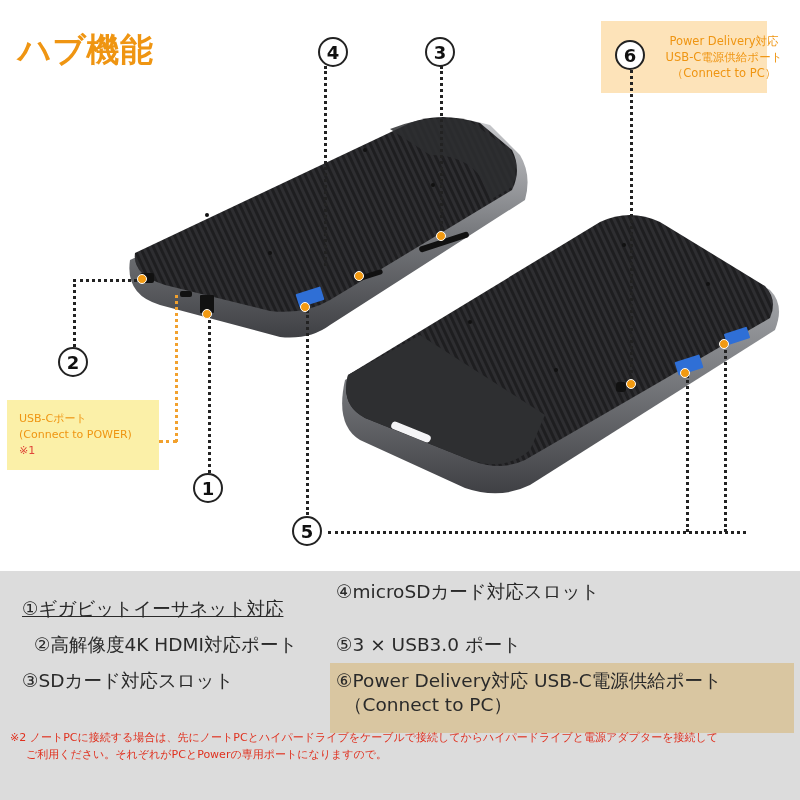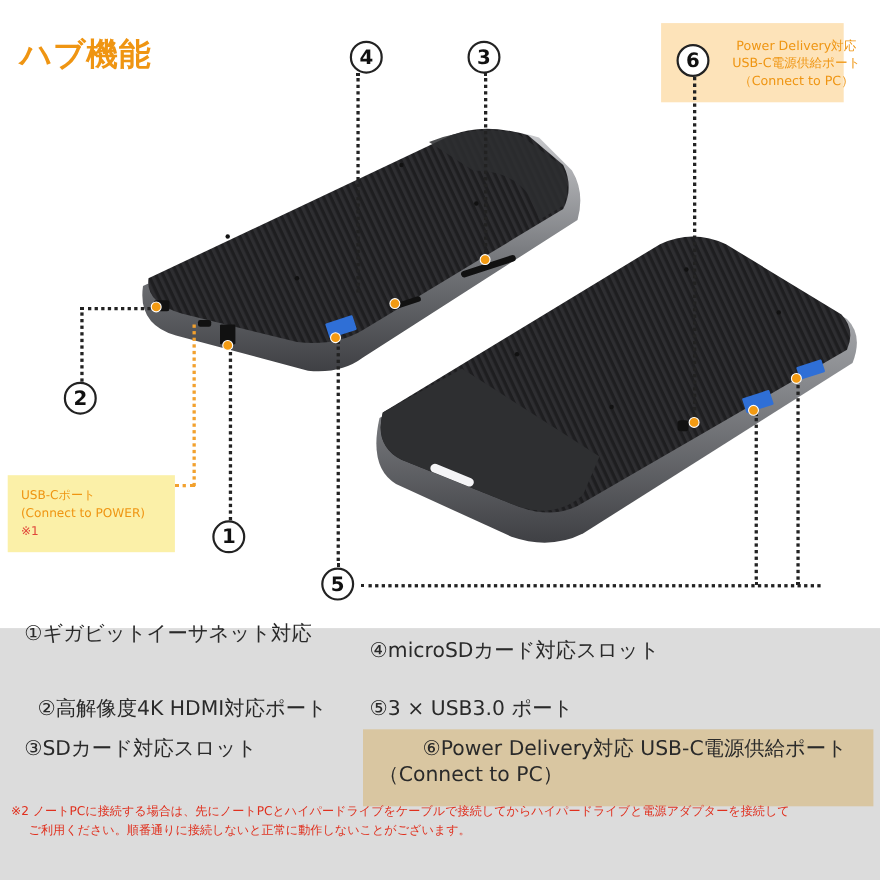--- a/index.html
+++ b/index.html
@@ -3,27 +3,27 @@
 <meta charset="utf-8">
 <style>
   html, body { margin:0; padding:0; }
   body { width:800px; height:800px; position:relative; overflow:hidden; background:#ffffff;
          font-family: "DejaVu Sans", "Liberation Sans", sans-serif; }
   .abs { position:absolute; }
 
   
   .title { left:18px; top:34px; color:#ef9512; font-family:"Liberation Sans", sans-serif;
            font-size:27px; line-height:31px; letter-spacing:0.5px; }
-  .title .l2 { font-family:"DejaVu Sans", sans-serif; font-weight:bold; font-size:29px; }
+  .title .l2 { font-family:"DejaVu Sans", sans-serif; font-weight:bold; font-size:33px; }
 
   
   .pd-box { left:601px; top:21px; width:166px; height:72px; background:#fde3b9; }
   .pd-box .txt { position:absolute; left:56px; top:12px; width:134px; color:#ef9512;
                  font-size:11.5px; line-height:16px; text-align:center; }
-  .pw-box { left:7px; top:432px; width:152px; height:70px; background:#fbf0a8; }
+  .pw-box { left:7px; top:400px; width:152px; height:70px; background:#fbf0a8; }
   .pw-box .txt { position:absolute; left:12px; top:11px; color:#ef9512; font-size:11px; line-height:16px; }
   .pw-box .note { color:#e0463a; }
 
   
   .marker { width:30px; height:30px; border:2px solid #222; border-radius:50%;
             background:#fff; display:flex; align-items:center; justify-content:center;
             font-family:"DejaVu Sans", sans-serif; font-weight:bold; font-size:18px; color:#111; box-sizing:border-box; }
 
   
   .vl { width:0; border-left:3px dotted #222; }
@@ -161,24 +161,24 @@
 <div class="abs marker" style="left:318px; top:37px;">4</div>
 <div class="abs marker" style="left:425px; top:37px;">3</div>
 <div class="abs marker" style="left:615px; top:40px;">6</div>
 <div class="abs marker" style="left:58px; top:347px;">2</div>
 <div class="abs marker" style="left:193px; top:473px;">1</div>
 <div class="abs marker" style="left:292px; top:516px;">5</div>
 
 <div class="abs panel"></div>
 <div class="abs hl-box"></div>
 
-<div class="abs feat" style="left:22px; top:566px;">①ギガビットイーサネット対応</div>
+<div class="abs feat" style="left:22px; top:598px;text-decoration:underline;">①ギガビットイーサネット対応</div>
 <div class="abs feat" style="left:34px; top:634px;">②高解像度4K HDMI対応ポート</div>
 <div class="abs feat" style="left:22px; top:670px;">③SDカード対応スロット</div>
 <div class="abs feat" style="left:336px; top:581px;">④microSDカード対応スロット</div>
 <div class="abs feat" style="left:336px; top:634px;">⑤3 × USB3.0 ポート</div>
-<div class="abs feat" style="left:336px; top:670px;margin-left:48px;">⑥Power Delivery対応 USB-C電源供給ポート</div>
+<div class="abs feat" style="left:336px; top:670px;">⑥Power Delivery対応 USB-C電源供給ポート</div>
 <div class="abs feat" style="left:344px; top:694px;">（Connect to PC）</div>
 
 <div class="abs notes">
   <div>※2 ノートPCに接続する場合は、先にノートPCとハイパードライブをケーブルで接続してからハイパードライブと電源アダプターを接続して</div>
-  <div style="padding-left:16px;">ご利用ください。順番通りに接続しないと正常に動作しないことがございます。</div>
+  <div style="padding-left:16px;">ご利用ください。それぞれがPCとPowerの専用ポートになりますので。</div>
 </div>
 
 </body></html>

